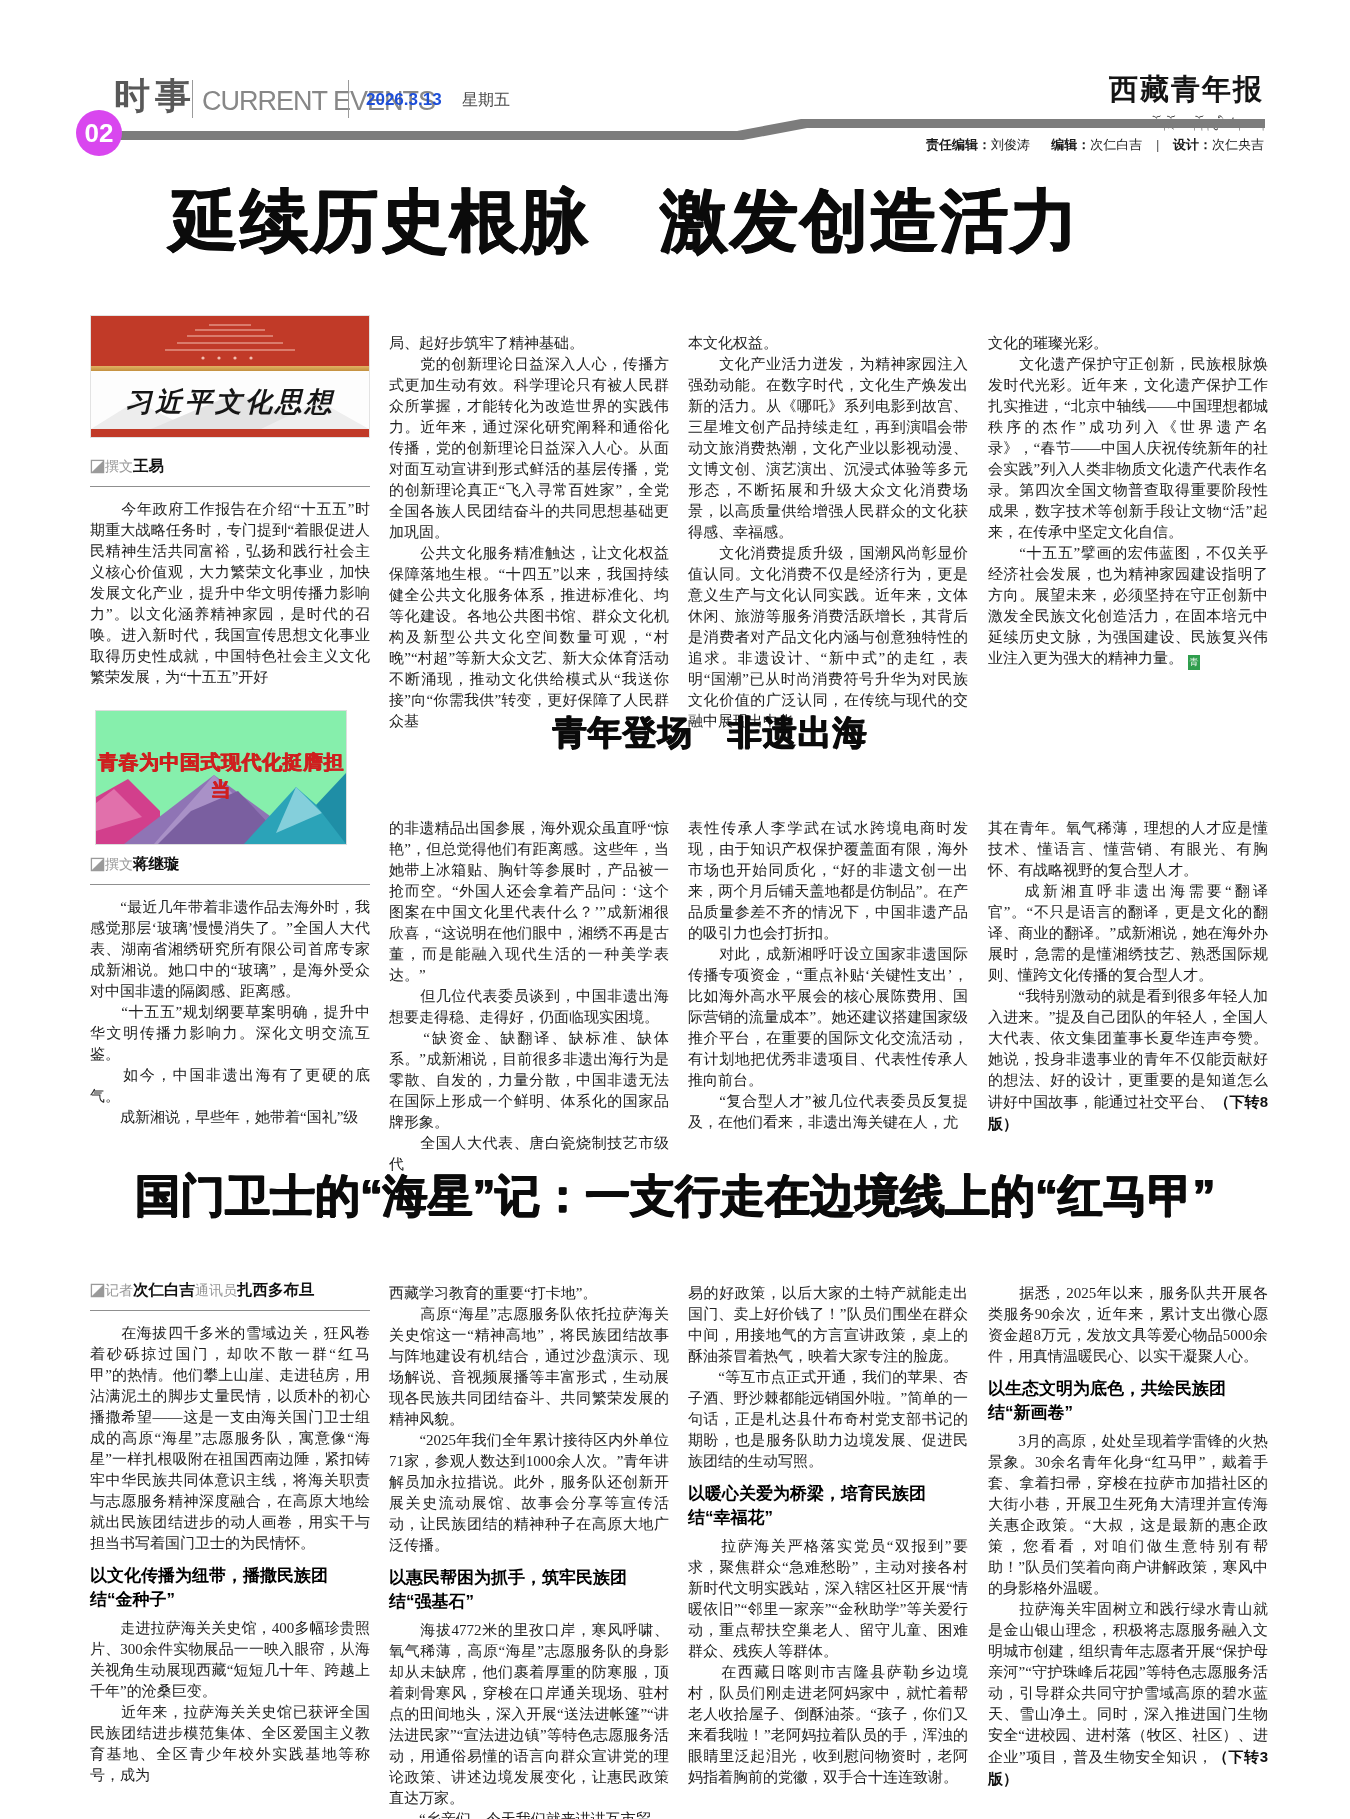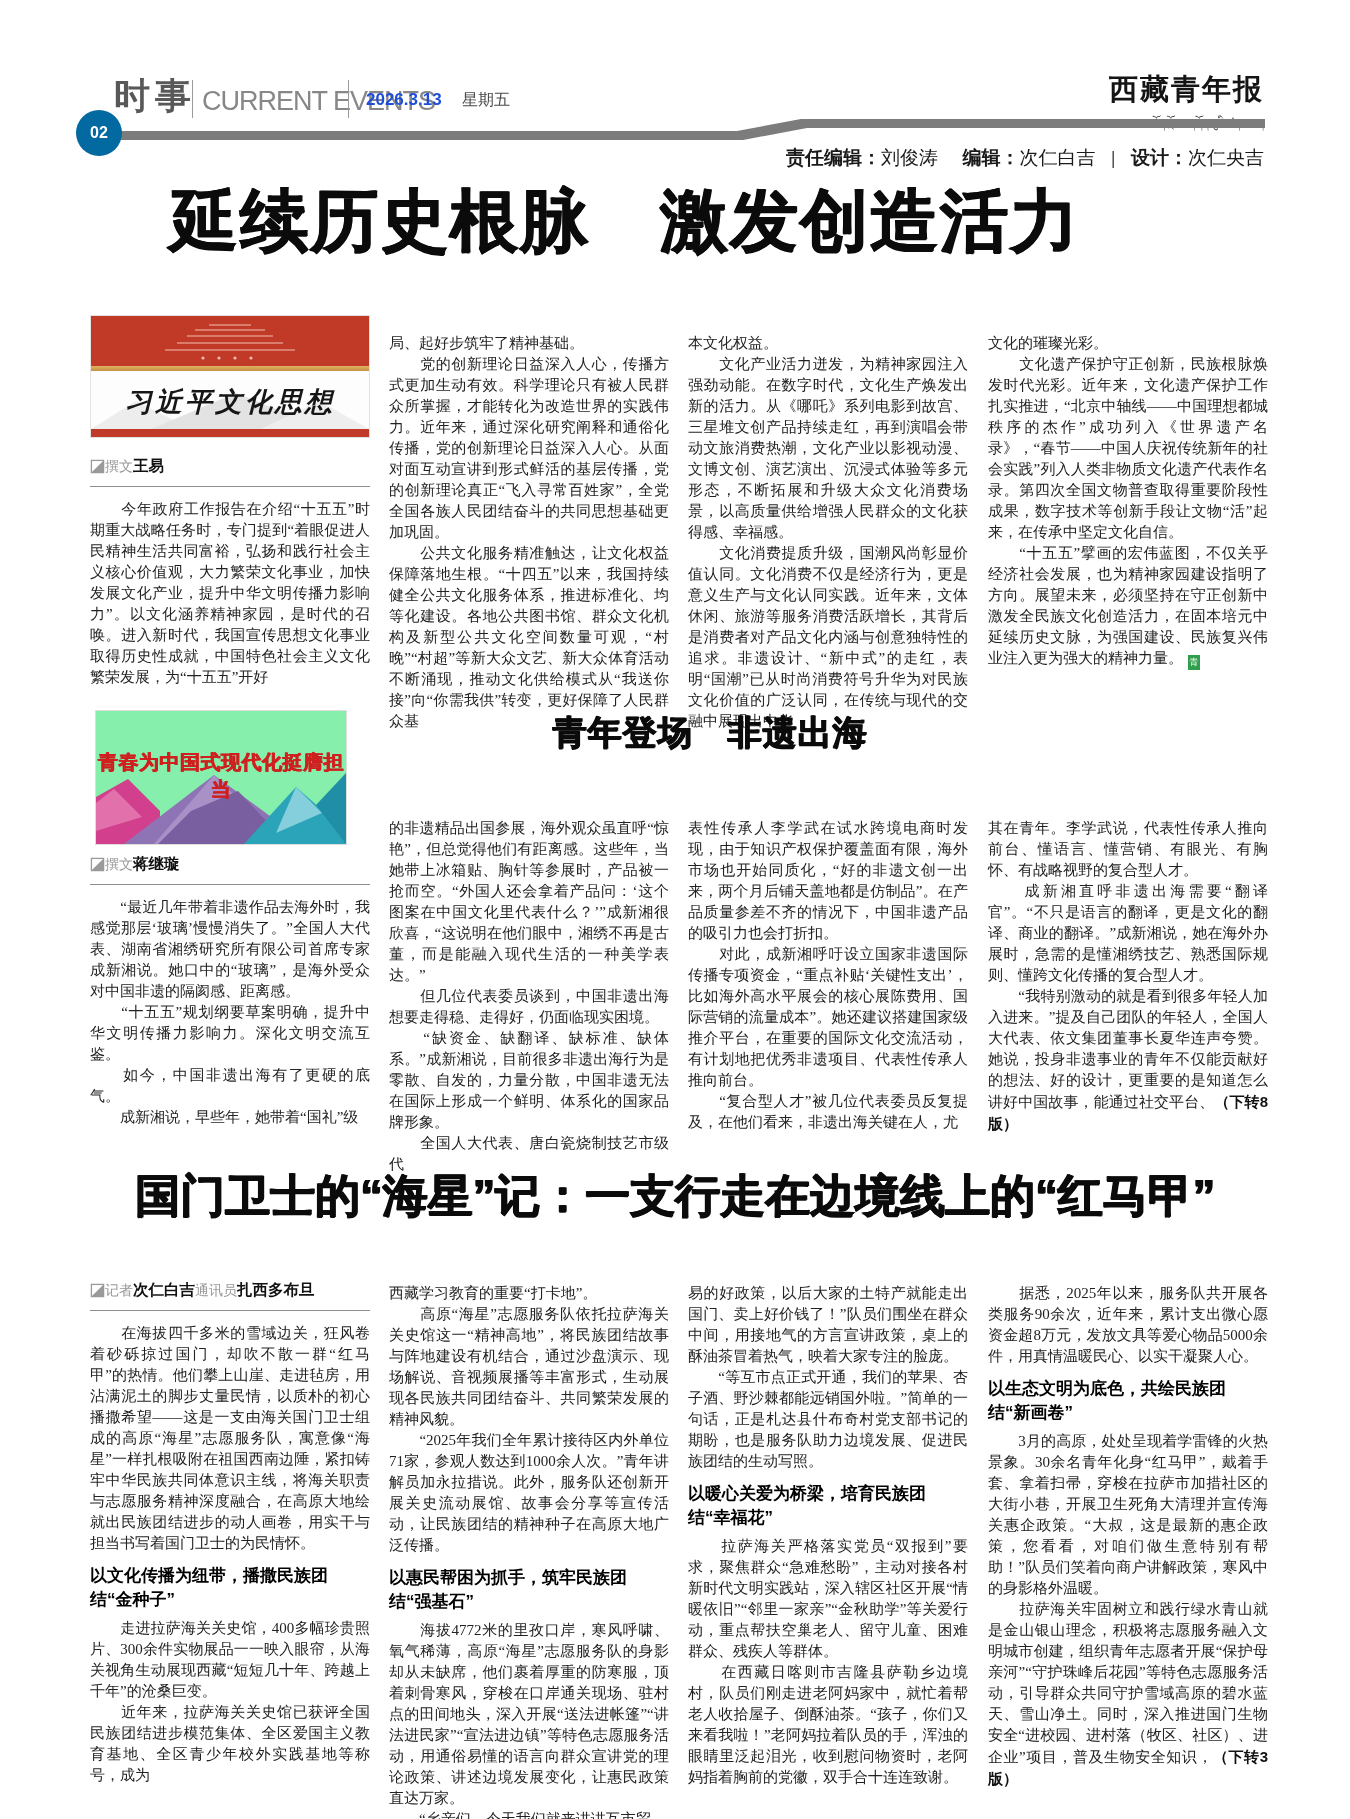--- a/index.html
+++ b/index.html
@@ -1,36 +1,36 @@
 <!DOCTYPE html>
 <html><head>
 <meta charset="utf-8">
 <style>
   html,body{margin:0;padding:0;background:#e8e8e8;}
   #page{position:relative;width:1350px;height:1819px;background:#ffffff;overflow:hidden;
         font-family:"Liberation Serif","DejaVu Serif",serif;color:#1f1f1f;}
   .abs{position:absolute;}
 
   
-  #page-circle{left:76px;top:110px;width:46px;height:46px;border-radius:50%;background:#0369a1;
-    color:#fff;font-weight:bold;font-size:16px;line-height:46px;text-align:center;
+  #page-circle{left:76px;top:110px;width:46px;height:46px;border-radius:50%;background:#d946ef;
+    color:#fff;font-weight:bold;font-size:26px;line-height:46px;text-align:center;
     font-family:"Liberation Sans",sans-serif;z-index:3;}
   #section-cn{left:114px;top:72px;font-size:36px;font-weight:600;color:#585858;letter-spacing:5px;
     font-family:"Liberation Sans",sans-serif;}
   .vdiv{width:1px;background:#9a9a9a;height:38px;top:80px;}
   #section-en{left:202px;top:86px;font-size:27px;color:#878787;letter-spacing:-1px;
     font-family:"Liberation Sans",sans-serif;}
   #date-row{left:366px;top:90px;font-family:"Liberation Sans",sans-serif;}
   #date-val{font-size:17px;font-weight:bold;color:#1d4ed8;}
   #weekday{font-size:16px;color:#4a4a4a;margin-left:16px;}
   #header-bar{left:0;top:0;width:1350px;height:160px;z-index:1;}
   #masthead{right:86px;top:70px;text-align:right;}
   #masthead-name{font-size:29px;font-weight:bold;color:#141414;letter-spacing:2px;}
   #masthead-tibetan{font-size:10px;color:#333;margin-top:1px;}
-  #credits{right:86px;top:145px;font-size:19px;color:#1a1a1a;font-family:"Liberation Sans",sans-serif;}
+  #credits{right:86px;top:136px;font-size:13px;color:#1a1a1a;font-family:"Liberation Sans",sans-serif;}
   #credits b{font-weight:bold;}
   #credits .sep{margin:0 10px;color:#555;}
 
   
   .heavy{font-family:"Liberation Sans","DejaVu Sans",sans-serif;font-weight:900;color:#0b0b0b;
          text-shadow:0.9px 0 0,-0.5px 0 0,0 0.5px 0;}
   #a1-headline{left:0;width:1250px;top:176px;text-align:center;font-size:68px;letter-spacing:2px;}
   #a2-headline{left:380px;width:660px;top:710px;text-align:center;font-size:34px;letter-spacing:1px;}
   #a3-headline{left:0;width:1350px;top:1166px;text-align:center;font-size:45px;letter-spacing:0px;}
 
@@ -195,21 +195,21 @@
     <p>　　全国人大代表、唐白瓷烧制技艺市级代</p>
   </div>
 
   <div class="col" style="left:688px;top:818px">
     <p>表性传承人李学武在试水跨境电商时发现，由于知识产权保护覆盖面有限，海外市场也开始同质化，“好的非遗文创一出来，两个月后铺天盖地都是仿制品”。在产品质量参差不齐的情况下，中国非遗产品的吸引力也会打折扣。</p>
     <p>　　对此，成新湘呼吁设立国家非遗国际传播专项资金，“重点补贴‘关键性支出’，比如海外高水平展会的核心展陈费用、国际营销的流量成本”。她还建议搭建国家级推介平台，在重要的国际文化交流活动，有计划地把优秀非遗项目、代表性传承人推向前台。</p>
     <p>　　“复合型人才”被几位代表委员反复提及，在他们看来，非遗出海关键在人，尤</p>
   </div>
 
   <div class="col" style="left:988px;top:818px">
-    <p>其在青年。李学武说，代表性传承人推向前台、懂语言、懂营销、有眼光、有胸怀、有战略视野的复合型人才。</p>
+    <p>其在青年。氧气稀薄，理想的人才应是懂技术、懂语言、懂营销、有眼光、有胸怀、有战略视野的复合型人才。</p>
     <p>　　成新湘直呼非遗出海需要“翻译官”。“不只是语言的翻译，更是文化的翻译、商业的翻译。”成新湘说，她在海外办展时，急需的是懂湘绣技艺、熟悉国际规则、懂跨文化传播的复合型人才。</p>
     <p><span>　　“我特别激动的就是看到很多年轻人加入进来。”提及自己团队的年轻人，全国人大代表、依文集团董事长夏华连声夸赞。她说，投身非遗事业的青年不仅能贡献好的想法、好的设计，更重要的是知道怎么讲好中国故事，能通过社交平台、</span><span class="cont-mark">（下转8版）</span></p>
   </div>
 
   <div id="a3-headline" class="abs heavy">国门卫士的“海星”记：一支行走在边境线上的“红马甲”</div>
 
   <div class="col" style="left:90px;top:1280px">
     <div class="byline">
       <svg width="15" height="15" viewBox="0 0 16 16">
         <rect x="1.5" y="1.5" width="13" height="13" fill="none" stroke="#9a9a9a" stroke-width="1.4"></rect>

